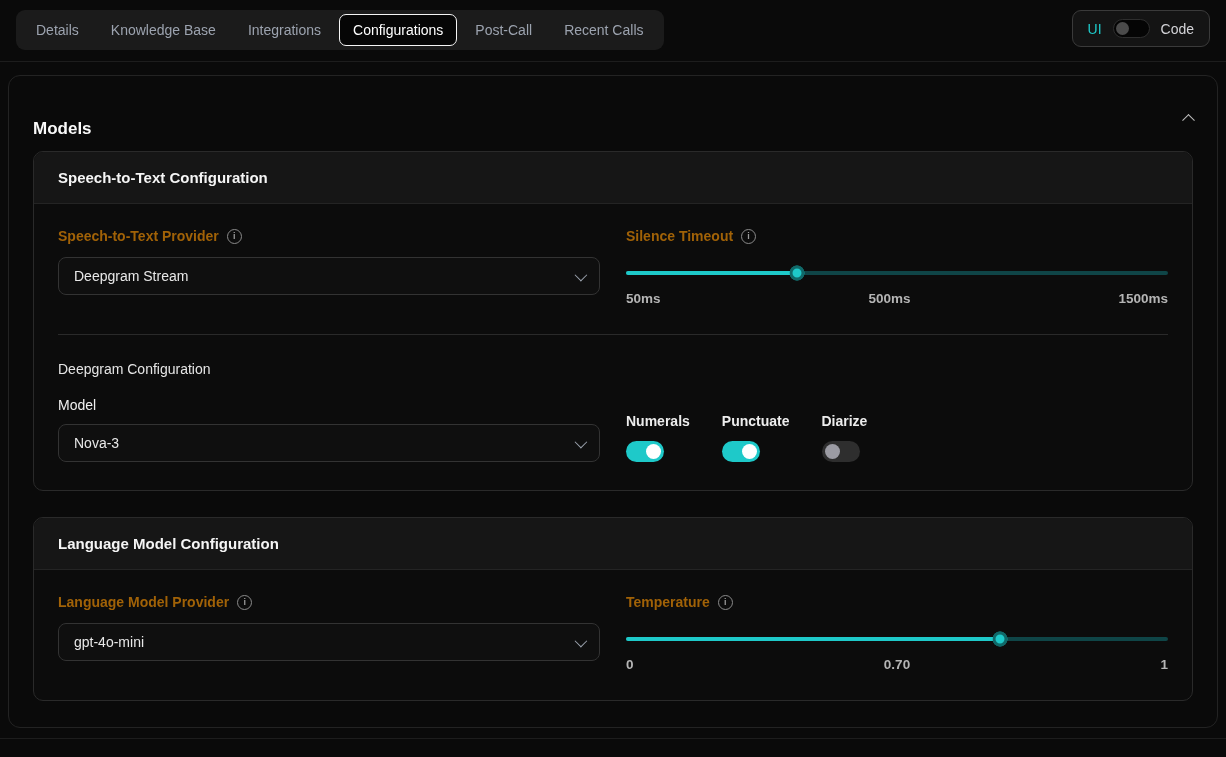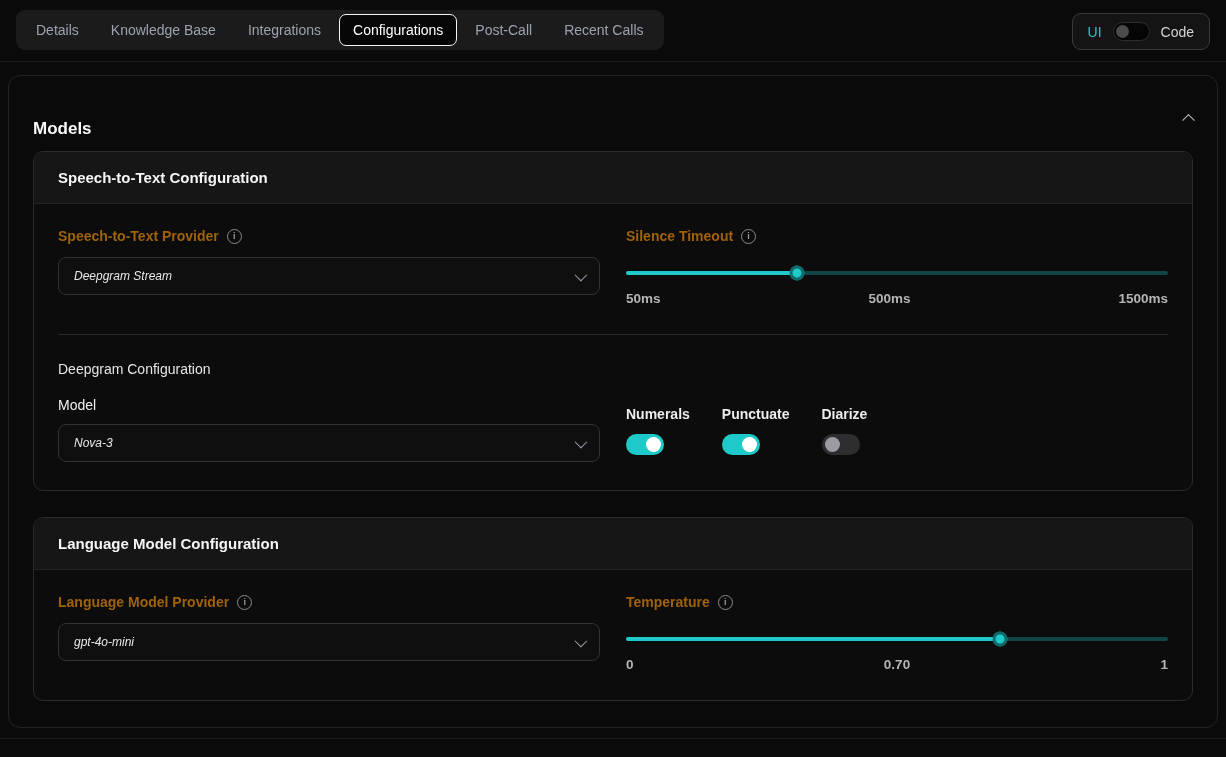--- a/index.html
+++ b/index.html
@@ -10,21 +10,21 @@
   *{box-sizing:border-box;margin:0;padding:0;}
   body{
     font-family:"Liberation Sans", sans-serif;
     background:var(--page-bg);
     color:#e5e5e5;
   }
   .page{width:1226px;height:757px;background:var(--page-bg);overflow:hidden;}
 
   
   .topbar{
-    display:flex;justify-content:space-between;align-items:flex-end;
+    display:flex;justify-content:space-between;align-items:flex-start;
     padding:10px 16px 11px 16px;border-bottom:1px solid #1d1d1d;
   }
   .tabstrip{
     display:inline-flex;align-items:center;gap:4px;
     background:#1b1b1b;border-radius:9px;padding:4px 6px;
   }
   .tab{
     padding:7px 13px;font-size:14px;color:#9ca3af;border:1px solid transparent;
     border-radius:7px;cursor:pointer;white-space:nowrap;
   }
@@ -76,21 +76,21 @@
   .info-icon{
     width:15px;height:15px;border:1px solid #8a8a8a;border-radius:50%;
     color:#9a9a9a;font-size:9px;line-height:13px;text-align:center;
     display:inline-block;font-style:normal;flex:0 0 auto;
   }
   .info-icon::after{content:"i";}
 
   .select{
     height:38px;border:1px solid #333333;border-radius:8px;background:#0f0f0f;
     display:flex;align-items:center;justify-content:space-between;
-    padding:0 15px;font-size:12px;color:#e8e8e8;cursor:pointer;font-style:italic;
+    padding:0 15px;font-size:14px;color:#e8e8e8;cursor:pointer;
   }
   .select .chev{border-color:#9ca3af;}
 
   
   .slider-wrap{margin-top:22px;}
   .slider{
     position:relative;height:14px;display:flex;align-items:center;cursor:pointer;
   }
   .slider-track{
     position:relative;height:4px;width:100%;border-radius:3px;background:var(--accent-dim);
@@ -108,21 +108,21 @@
   .scale{
     display:flex;justify-content:space-between;margin-top:11px;
     font-size:13.5px;color:#b5b5b5;font-weight:bold;
   }
 
   .divider{border:none;border-top:1px solid #2a2a2a;margin:28px 0 26px 0;}
   .subsection-title{font-size:14px;color:#e5e5e5;margin-bottom:20px;}
   .plain-label{font-size:14px;color:#f0f0f0;margin-bottom:11px;}
 
   
-  .toggles{display:flex;gap:32px;align-items:center;padding-top:2px;}
+  .toggles{display:flex;gap:32px;align-items:flex-end;padding-top:2px;}
   .toggle-group{display:flex;flex-direction:column;gap:12px;}
   .toggle-label{font-size:14px;font-weight:700;color:#ededed;white-space:nowrap;}
   .switch{
     width:38px;height:21px;border-radius:11px;background:#2e2e2e;
     position:relative;cursor:pointer;display:inline-block;
   }
   .switch .knob{
     position:absolute;left:3px;top:3px;width:15px;height:15px;border-radius:50%;
     background:#9b9ba3;transition:none;
   }

